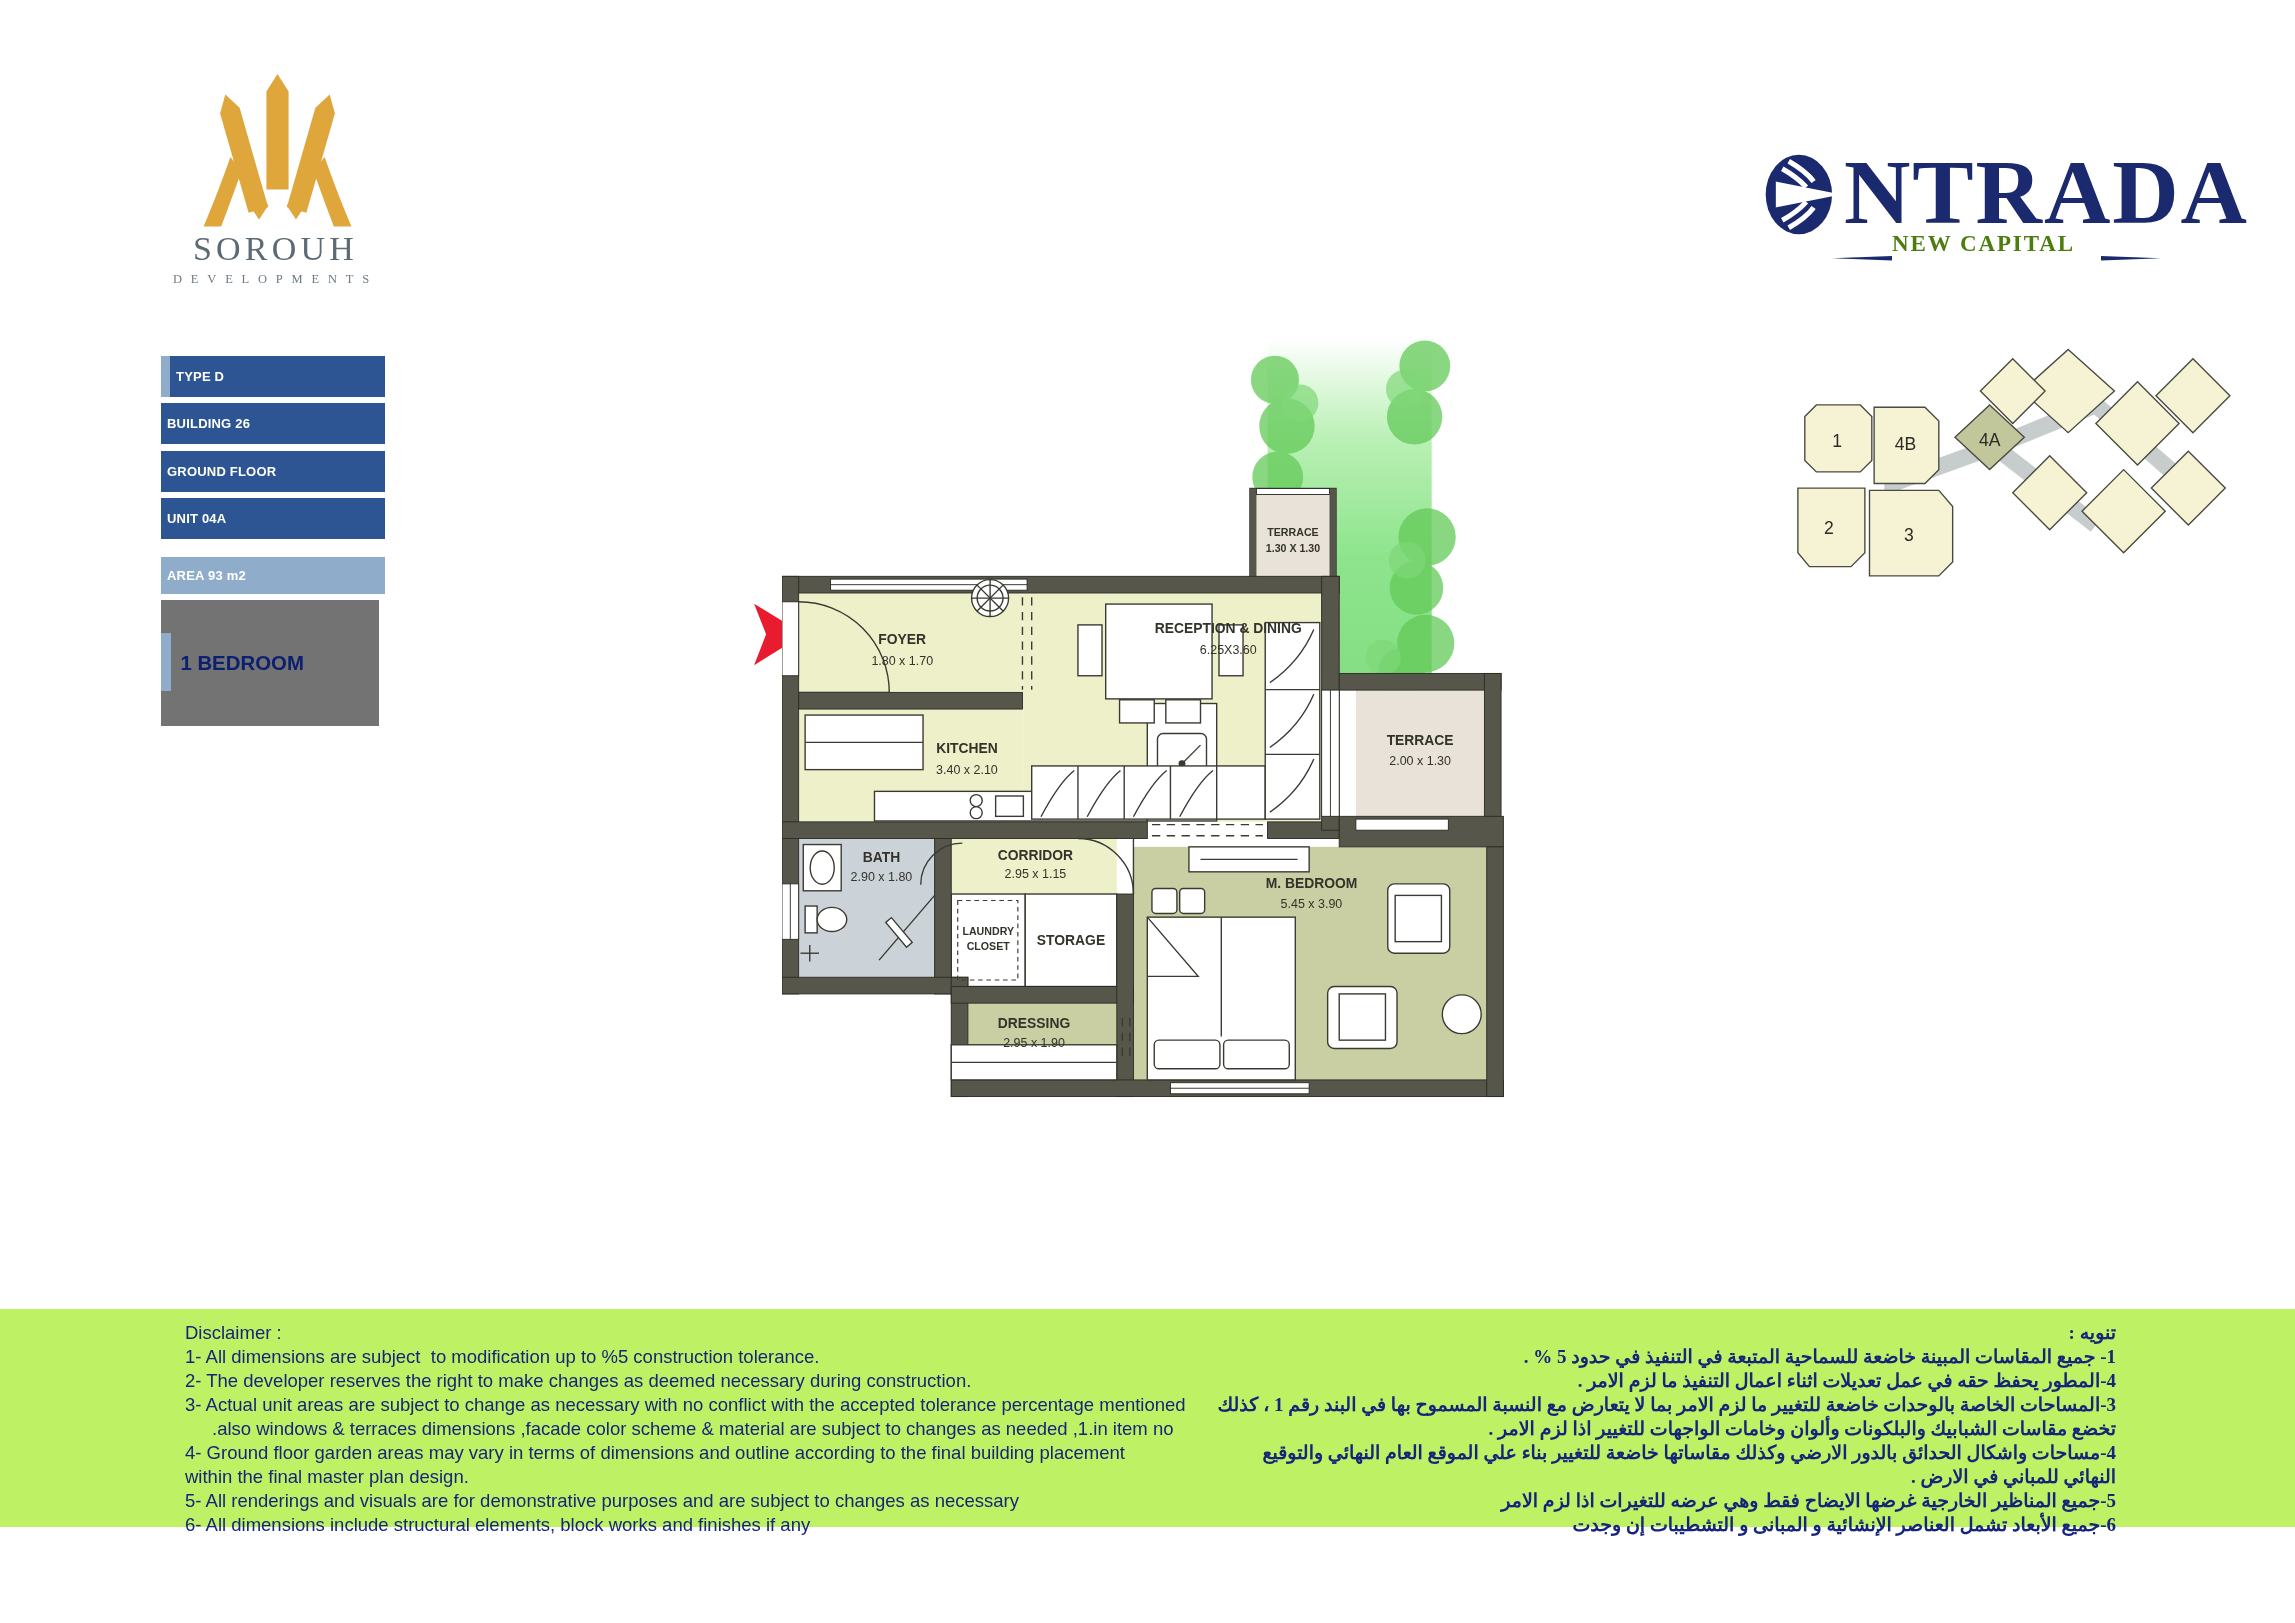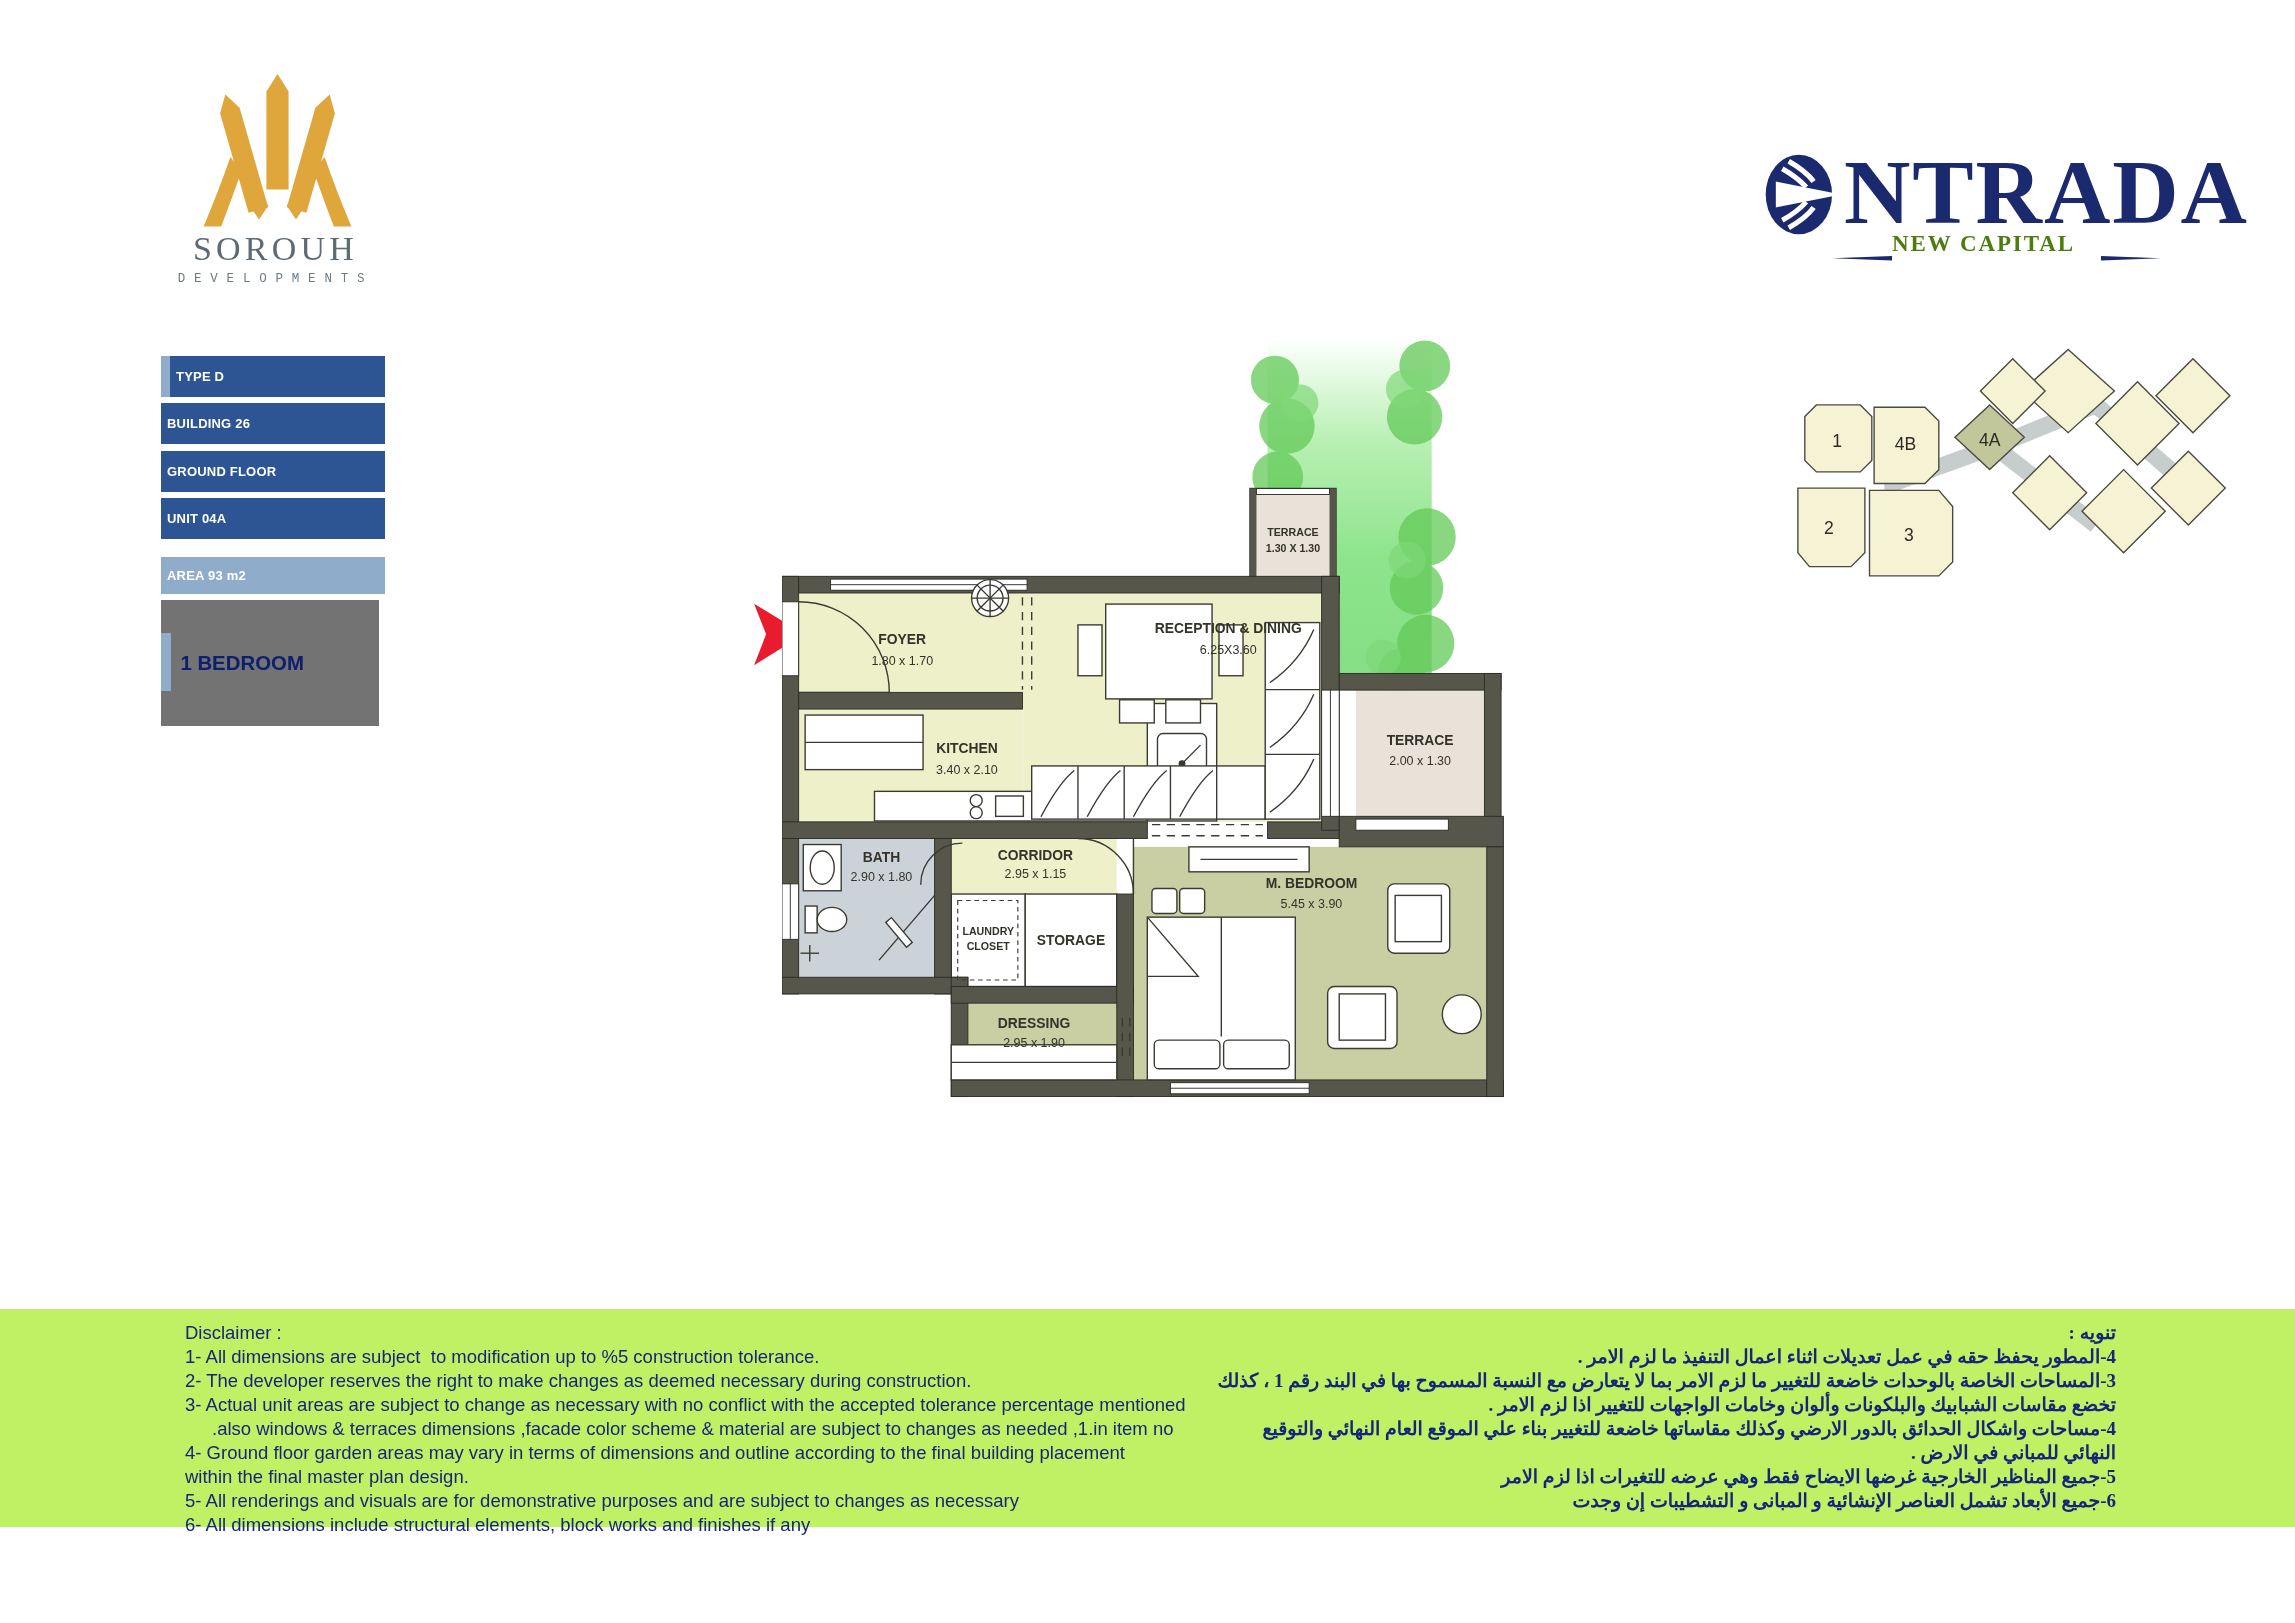--- a/index.html
+++ b/index.html
@@ -15,21 +15,21 @@
   
   #disclaimer-band{position:absolute;left:0;top:1309px;width:2295px;height:218px;background:#bef264;}
   .en-line{font-size:18.5px;line-height:24px;color:#15267a;white-space:pre;}
   .en-indent{padding-left:27px;}
   .ar-line{font-size:19px;line-height:24px;color:#15267a;font-family:"Liberation Serif",serif;
            font-weight:bold;white-space:nowrap;}
   
   #sorouh-word{position:absolute;left:153px;top:230px;width:245px;text-align:center;
                color:#5b6a74;font-family:"Liberation Serif",serif;font-size:34px;letter-spacing:4.2px;}
   #sorouh-sub{position:absolute;left:153px;top:272px;width:245px;text-align:center;
-              color:#6d7a84;font-size:12.5px;letter-spacing:8.8px;font-family:Liberation Mono, monospace;}
+              color:#6d7a84;font-size:12.5px;letter-spacing:8.8px;font-family:Liberation Serif, serif;}
   #entrada-word{position:absolute;left:1844px;top:139px;color:#1b2a6e;
                 font-family:"Liberation Serif",serif;font-weight:bold;font-size:92px;letter-spacing:1.9px;}
   #entrada-sub{position:absolute;left:1892px;top:231px;width:208px;text-align:left;color:#4d7c0f;
                font-family:"Liberation Serif",serif;font-weight:bold;font-size:23px;letter-spacing:1.9px;}
   
   .room-name{fill:#33332a;font-family:"Liberation Sans",sans-serif;font-size:30px;font-weight:600;}
   .room-dims{fill:#33332a;font-family:"Liberation Sans",sans-serif;font-size:27px;}
   .room-sm{fill:#33332a;font-family:"Liberation Sans",sans-serif;font-size:23px;font-weight:600;}
   .site-label{fill:#2c2c24;font-family:"Liberation Sans",sans-serif;font-size:38px;}
   text{user-select:none;}
@@ -353,20 +353,21 @@
       <div class="en-line">2- The developer reserves the right to make changes as deemed necessary during construction.</div>
       <div class="en-line">3- Actual unit areas are subject to change as necessary with no conflict with the accepted tolerance percentage mentioned</div>
       <div class="en-line en-indent">.also windows &amp; terraces dimensions ,facade color scheme &amp; material are subject to changes as needed ,1.in item no</div>
       <div class="en-line">4- Ground floor garden areas may vary in terms of dimensions and outline according to the final building placement</div>
       <div class="en-line">within the final master plan design.</div>
       <div class="en-line">5- All renderings and visuals are for demonstrative purposes and are subject to changes as necessary</div>
       <div class="en-line">6- All dimensions include structural elements, block works and finishes if any</div>
     </div>
     <div class="abs" style="right:179px;top:12px;width:1041px;text-align:right;direction:rtl;">
       <div class="ar-line">تنويه :</div>
+      <div class="ar-line">1- جميع المقاسات المبينة خاضعة للسماحية المتبعة في التنفيذ في حدود 5 % .</div>
       <div class="ar-line">4-المطور يحفظ حقه في عمل تعديلات اثناء اعمال التنفيذ ما لزم الامر .</div>
       <div class="ar-line">3-المساحات الخاصة بالوحدات خاضعة للتغيير ما لزم الامر بما لا يتعارض مع النسبة المسموح بها في البند رقم 1 ، كذلك</div>
       <div class="ar-line">تخضع مقاسات الشبابيك والبلكونات وألوان وخامات الواجهات للتغيير اذا لزم الامر .</div>
       <div class="ar-line">4-مساحات واشكال الحدائق بالدور الارضي وكذلك مقاساتها خاضعة للتغيير بناء علي الموقع العام النهائي والتوقيع</div>
       <div class="ar-line">النهائي للمباني في الارض .</div>
       <div class="ar-line">5-جميع المناظير الخارجية غرضها الايضاح فقط وهي عرضه للتغيرات اذا لزم الامر</div>
       <div class="ar-line">6-جميع الأبعاد تشمل العناصر الإنشائية و المبانى و التشطيبات إن وجدت</div>
     </div>
   </div>
 

